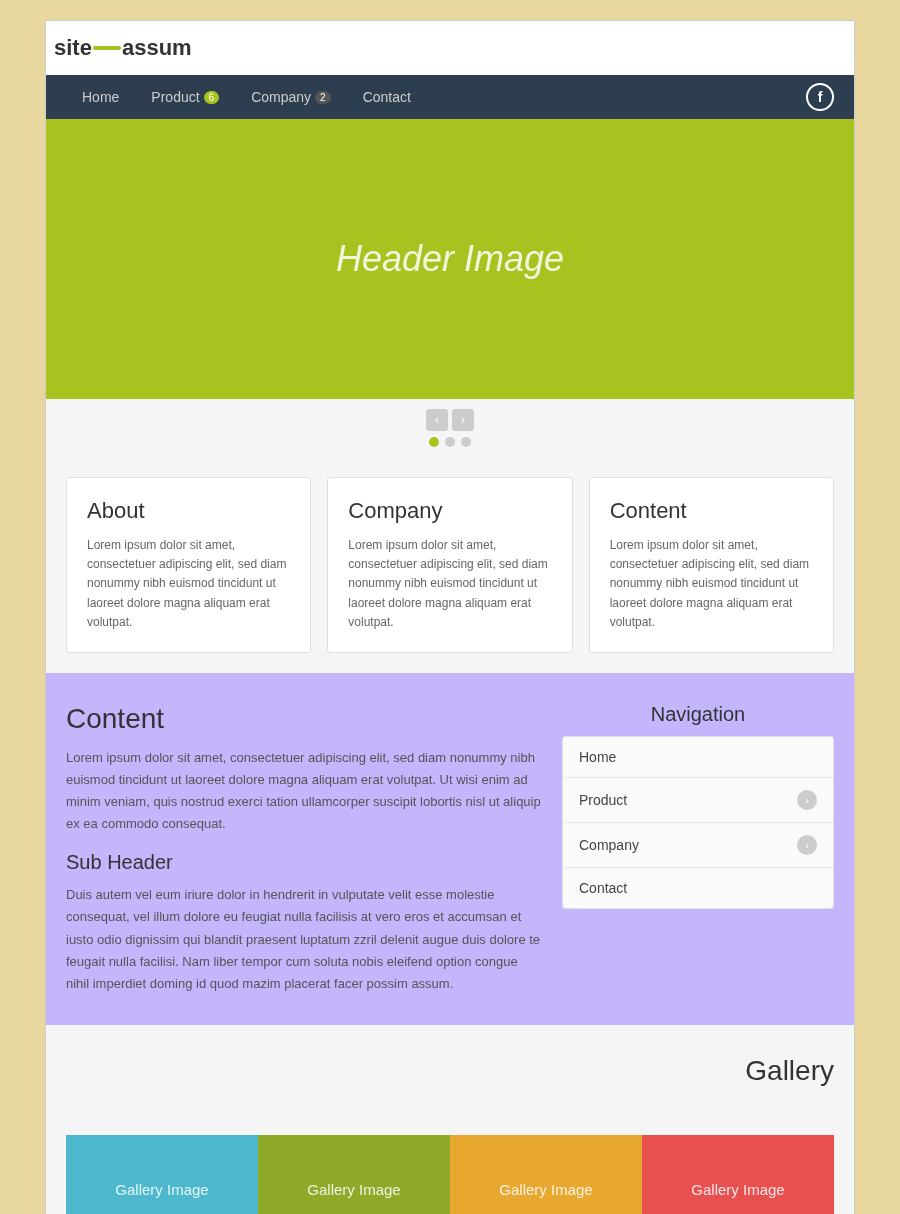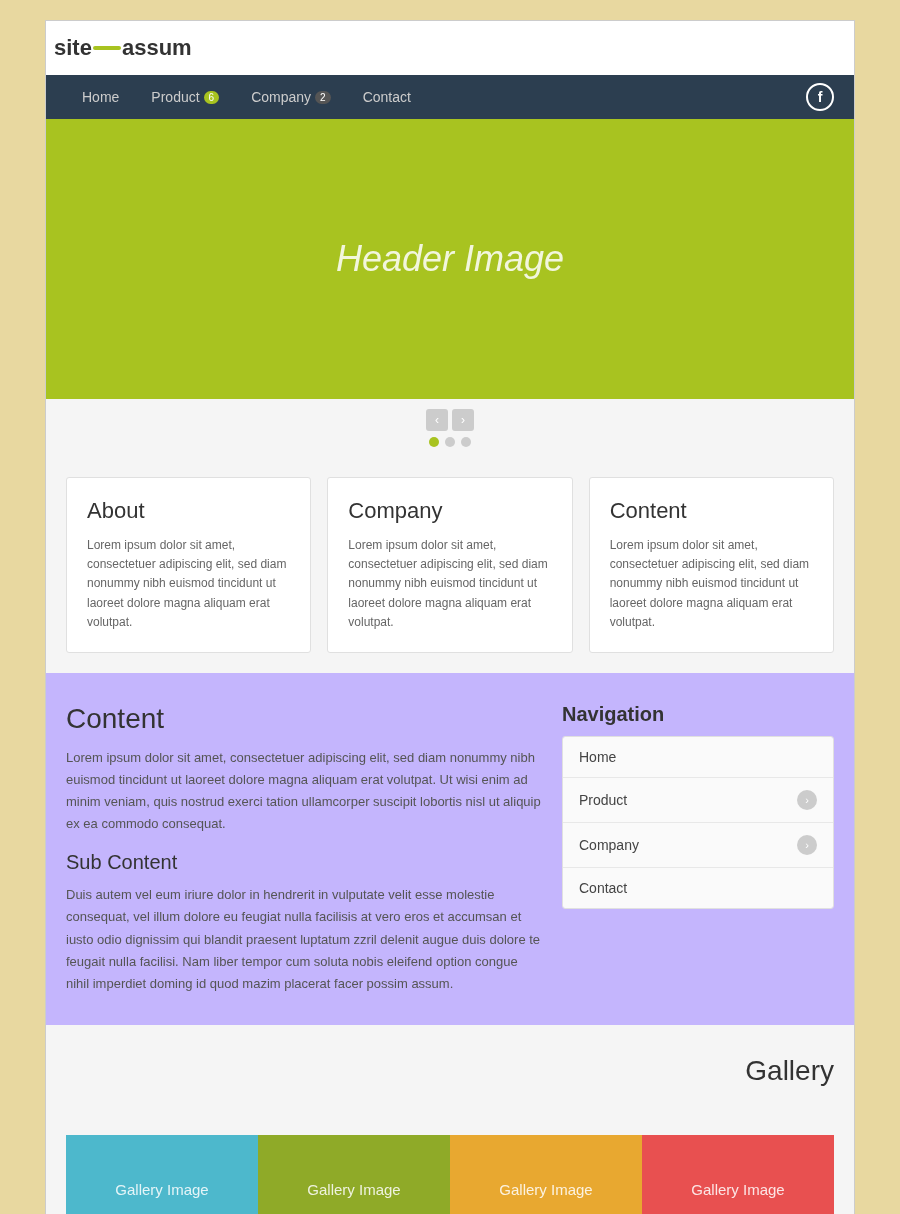--- a/index.html
+++ b/index.html
@@ -204,23 +204,24 @@
       color: #555;
       line-height: 1.7;
     }
 
     
     .content-sidebar {
       flex: 0.8;
     }
     .sidebar-nav-title {
       font-size: 20px;
-      font-weight: 700;
+      font-weight: 400;
       color: #333;
       margin-bottom: 10px;
+      text-align: center;
     }
     .sidebar-nav {
       border: 1px solid #e0e0e0;
       border-radius: 3px;
       overflow: hidden;
     }
     .sidebar-nav-item {
       padding: 12px 16px;
       border-bottom: 1px solid #e8e8e8;
       display: flex;
@@ -344,21 +345,21 @@
     <div class="card">
       <div class="card-title">Content</div>
       <div class="card-text">Lorem ipsum dolor sit amet, consectetuer adipiscing elit, sed diam nonummy nibh euismod tincidunt ut laoreet dolore magna aliquam erat volutpat.</div>
     </div>
   </div>
 
   <div class="content-section">
     <div class="content-main">
       <h2 class="content-title">Content</h2>
       <p class="content-text">Lorem ipsum dolor sit amet, consectetuer adipiscing elit, sed diam nonummy nibh euismod tincidunt ut laoreet dolore magna aliquam erat volutpat. Ut wisi enim ad minim veniam, quis nostrud exerci tation ullamcorper suscipit lobortis nisl ut aliquip ex ea commodo consequat.</p>
-      <h3 class="sub-header">Sub Content</h3>
+      <h3 class="sub-header">Sub Header</h3>
       <p class="sub-text">Duis autem vel eum iriure dolor in hendrerit in vulputate velit esse molestie consequat, vel illum dolore eu feugiat nulla facilisis at vero eros et accumsan et iusto odio dignissim qui blandit praesent luptatum zzril delenit augue duis dolore te feugait nulla facilisi. Nam liber tempor cum soluta nobis eleifend option congue nihil imperdiet doming id quod mazim placerat facer possim assum.</p>
     </div>
     <div class="content-sidebar">
       <div class="sidebar-nav-title">Navigation</div>
       <div class="sidebar-nav">
         <div class="sidebar-nav-item">
           <span>Home</span>
         </div>
         <div class="sidebar-nav-item">
           <span>Product</span>

